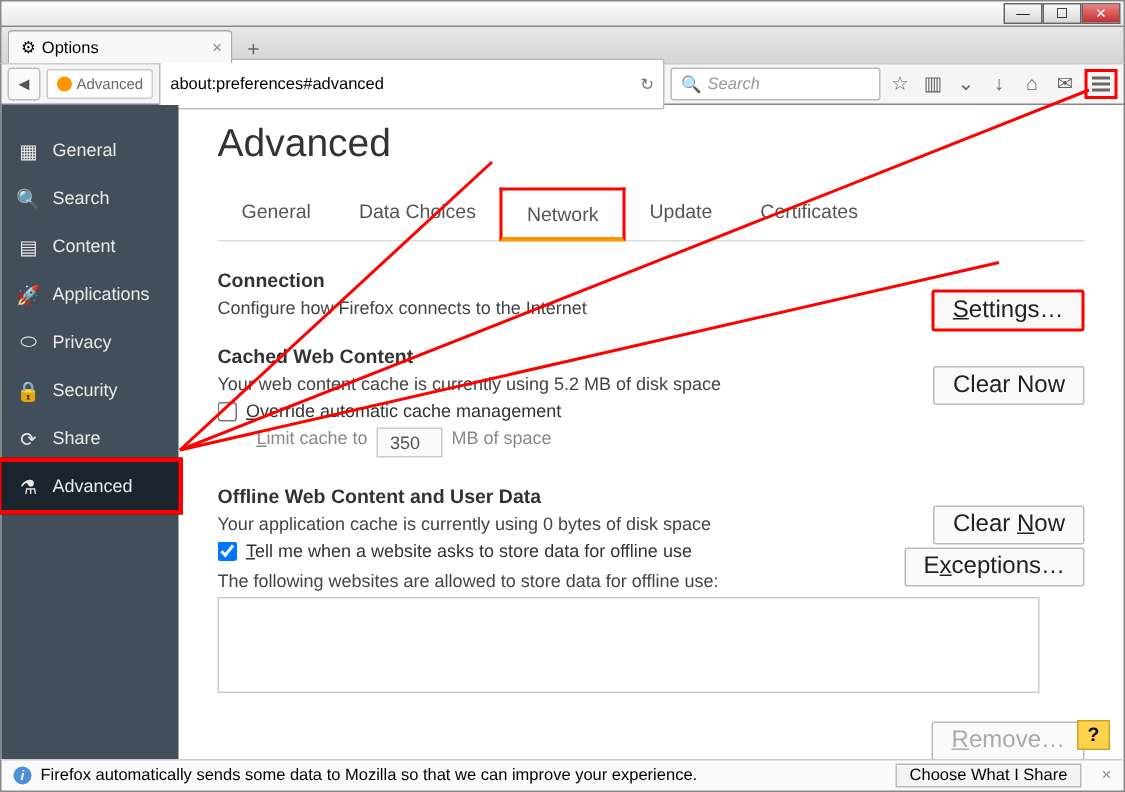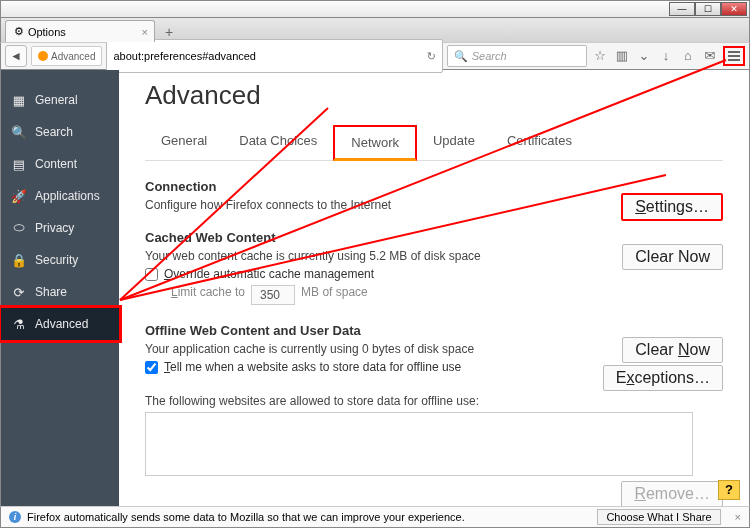--- a/index.html
+++ b/index.html
@@ -183,21 +183,21 @@
 
     <div class="section">
       <h3>Offline Web Content and User Data</h3>
       <p>Your application cache is currently using 0 bytes of disk space</p>
       <button class="btn" style="top:14px">Clear <span class="underline">N</span>ow</button>
       <label class="chk">
         <input type="checkbox" checked="" style="">
         <span><span class="underline">T</span>ell me when a website asks to store data for offline use</span>
       </label>
       <button class="btn" style="top:42px">E<span class="underline">x</span>ceptions…</button>
-      <p style="margin-top:20px">The following websites are allowed to store data for offline use:</p>
+      <p style="margin-top:6px">The following websites are allowed to store data for offline use:</p>
       <div class="listbox"></div>
       <button class="btn disabled" style="top:158px"><span class="underline">R</span>emove…</button>
     </div>
   </div>
 </div>
 
 <div class="helpbtn">?</div>
 
 <div class="statusbar">
   <span class="info">i</span>

